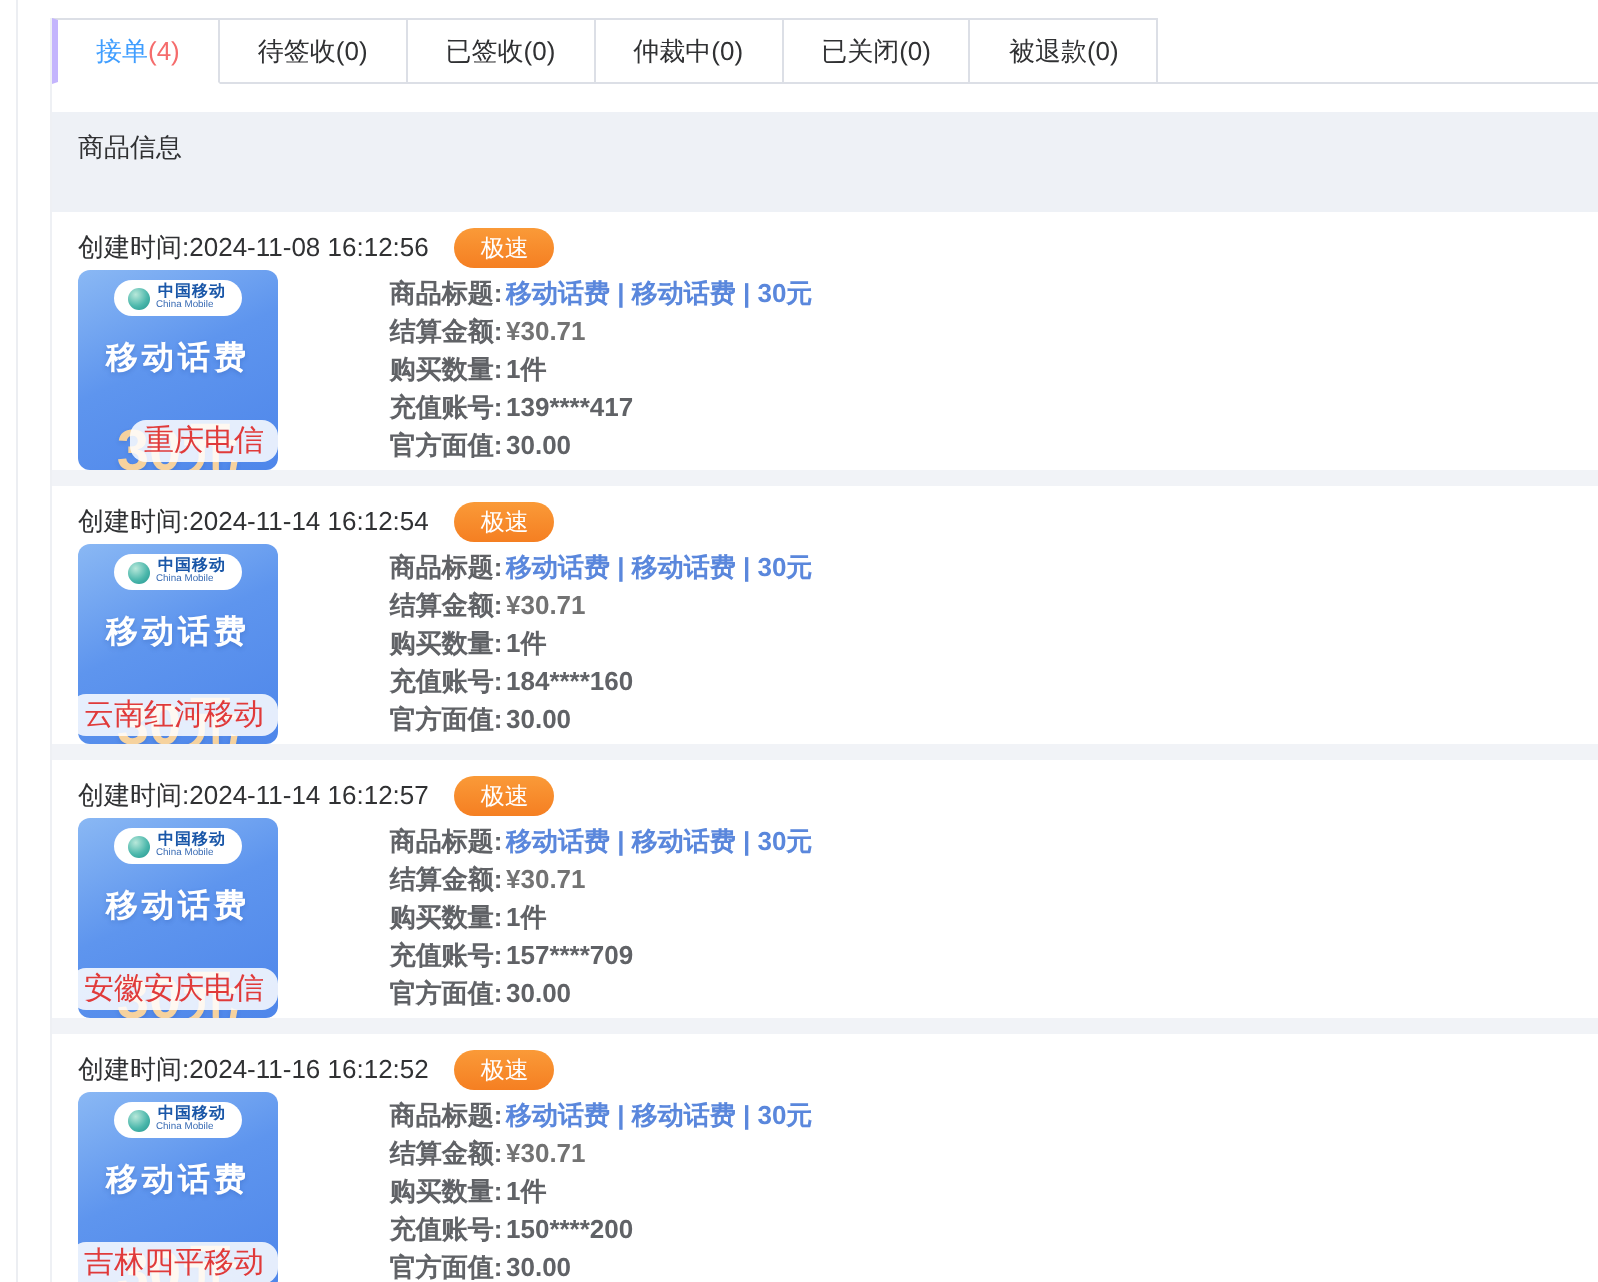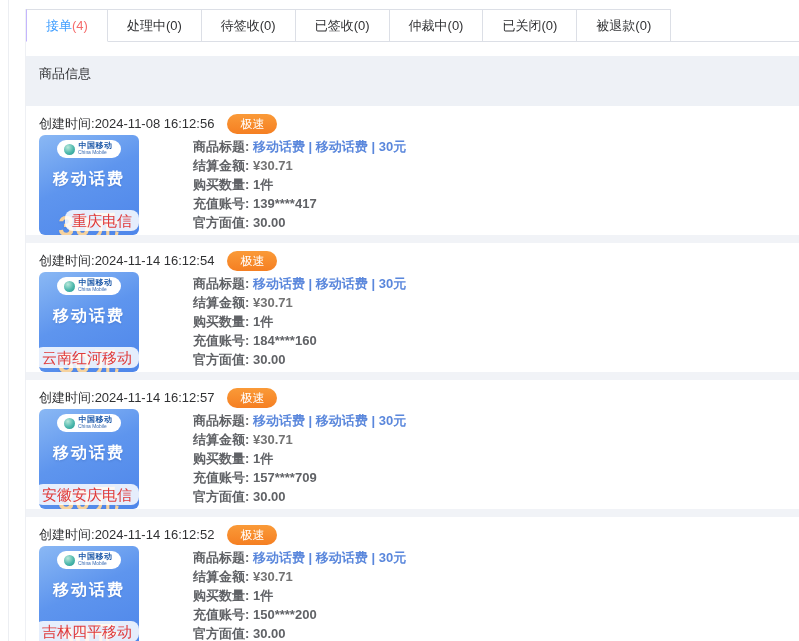--- a/index.html
+++ b/index.html
@@ -31,21 +31,21 @@
     padding: 0 19px;
     background: #fff;
     border: 1px solid #dcdfe6;
     border-left: none;
     margin-bottom: -1px;
     font-size: 13px;
     color: #303133;
     cursor: pointer;
     white-space: nowrap;
   }
-  .tab:first-child { border-left: 1px solid #c4b5fd; }
+  .tab:first-child { border-left: 3px solid #c4b5fd; }
   .tab.active { border-bottom-color: #ffffff; }
   .tab.active .tab-label { color: #409eff; }
   .tab.active .tab-count { color: #f56c6c; }
   
   .panel-header {
     margin-top: 14px;
     height: 50px;
     line-height: 35px;
     background: #eef1f6;
     font-size: 13px;
@@ -57,20 +57,21 @@
     display: flex;
     flex-direction: column;
     gap: 8px;
     padding-bottom: 9px;
   }
   .order-row {
     background: #ffffff;
     height: 129px;
     padding: 7px 0 0 13px;
     overflow: hidden;
+    text-align: center;
   }
   .order-time-line {
     font-size: 13px;
     color: #303133;
     height: 21px;
     display: flex;
     align-items: center;
   }
   .speed-badge {
     display: inline-block;
@@ -156,21 +157,20 @@
 </head>
 <body>
 
 <div class="left-rail"></div>
 
 <div class="content">
 
   <div class="tabbar">
   <div class="tab active"><span class="tab-label">接单</span><span class="tab-count">(4)</span></div>
 
-  <div class="tab"><span class="tab-label">处理中</span><span class="tab-count">(0)</span></div>
 
   <div class="tab"><span class="tab-label">待签收</span><span class="tab-count">(0)</span></div>
 
   <div class="tab"><span class="tab-label">已签收</span><span class="tab-count">(0)</span></div>
 
   <div class="tab"><span class="tab-label">仲裁中</span><span class="tab-count">(0)</span></div>
 
   <div class="tab"><span class="tab-label">已关闭</span><span class="tab-count">(0)</span></div>
 
   <div class="tab"><span class="tab-label">被退款</span><span class="tab-count">(0)</span></div>
@@ -309,21 +309,21 @@
           <span class="field-label">官方面值:</span>
           <span class="field-value">30.00</span>
         </div>
       </div>
     </div>
   </div>
 
   <div class="order-row">
     <div class="order-time-line">
       <span>创建时间:</span>
-          <span>2024-11-14 16:12:52</span>
+          <span>2024-11-16 16:12:52</span>
       <span class="speed-badge">极速</span>
     </div>
     <div class="order-body">
       <div class="product-card">
         <div class="brand-pill">
           <span class="brand-logo"></span>
           <span class="brand-text">
             <span class="brand-cn">中国移动</span>
             <span class="brand-en">China Mobile</span>
           </span>

